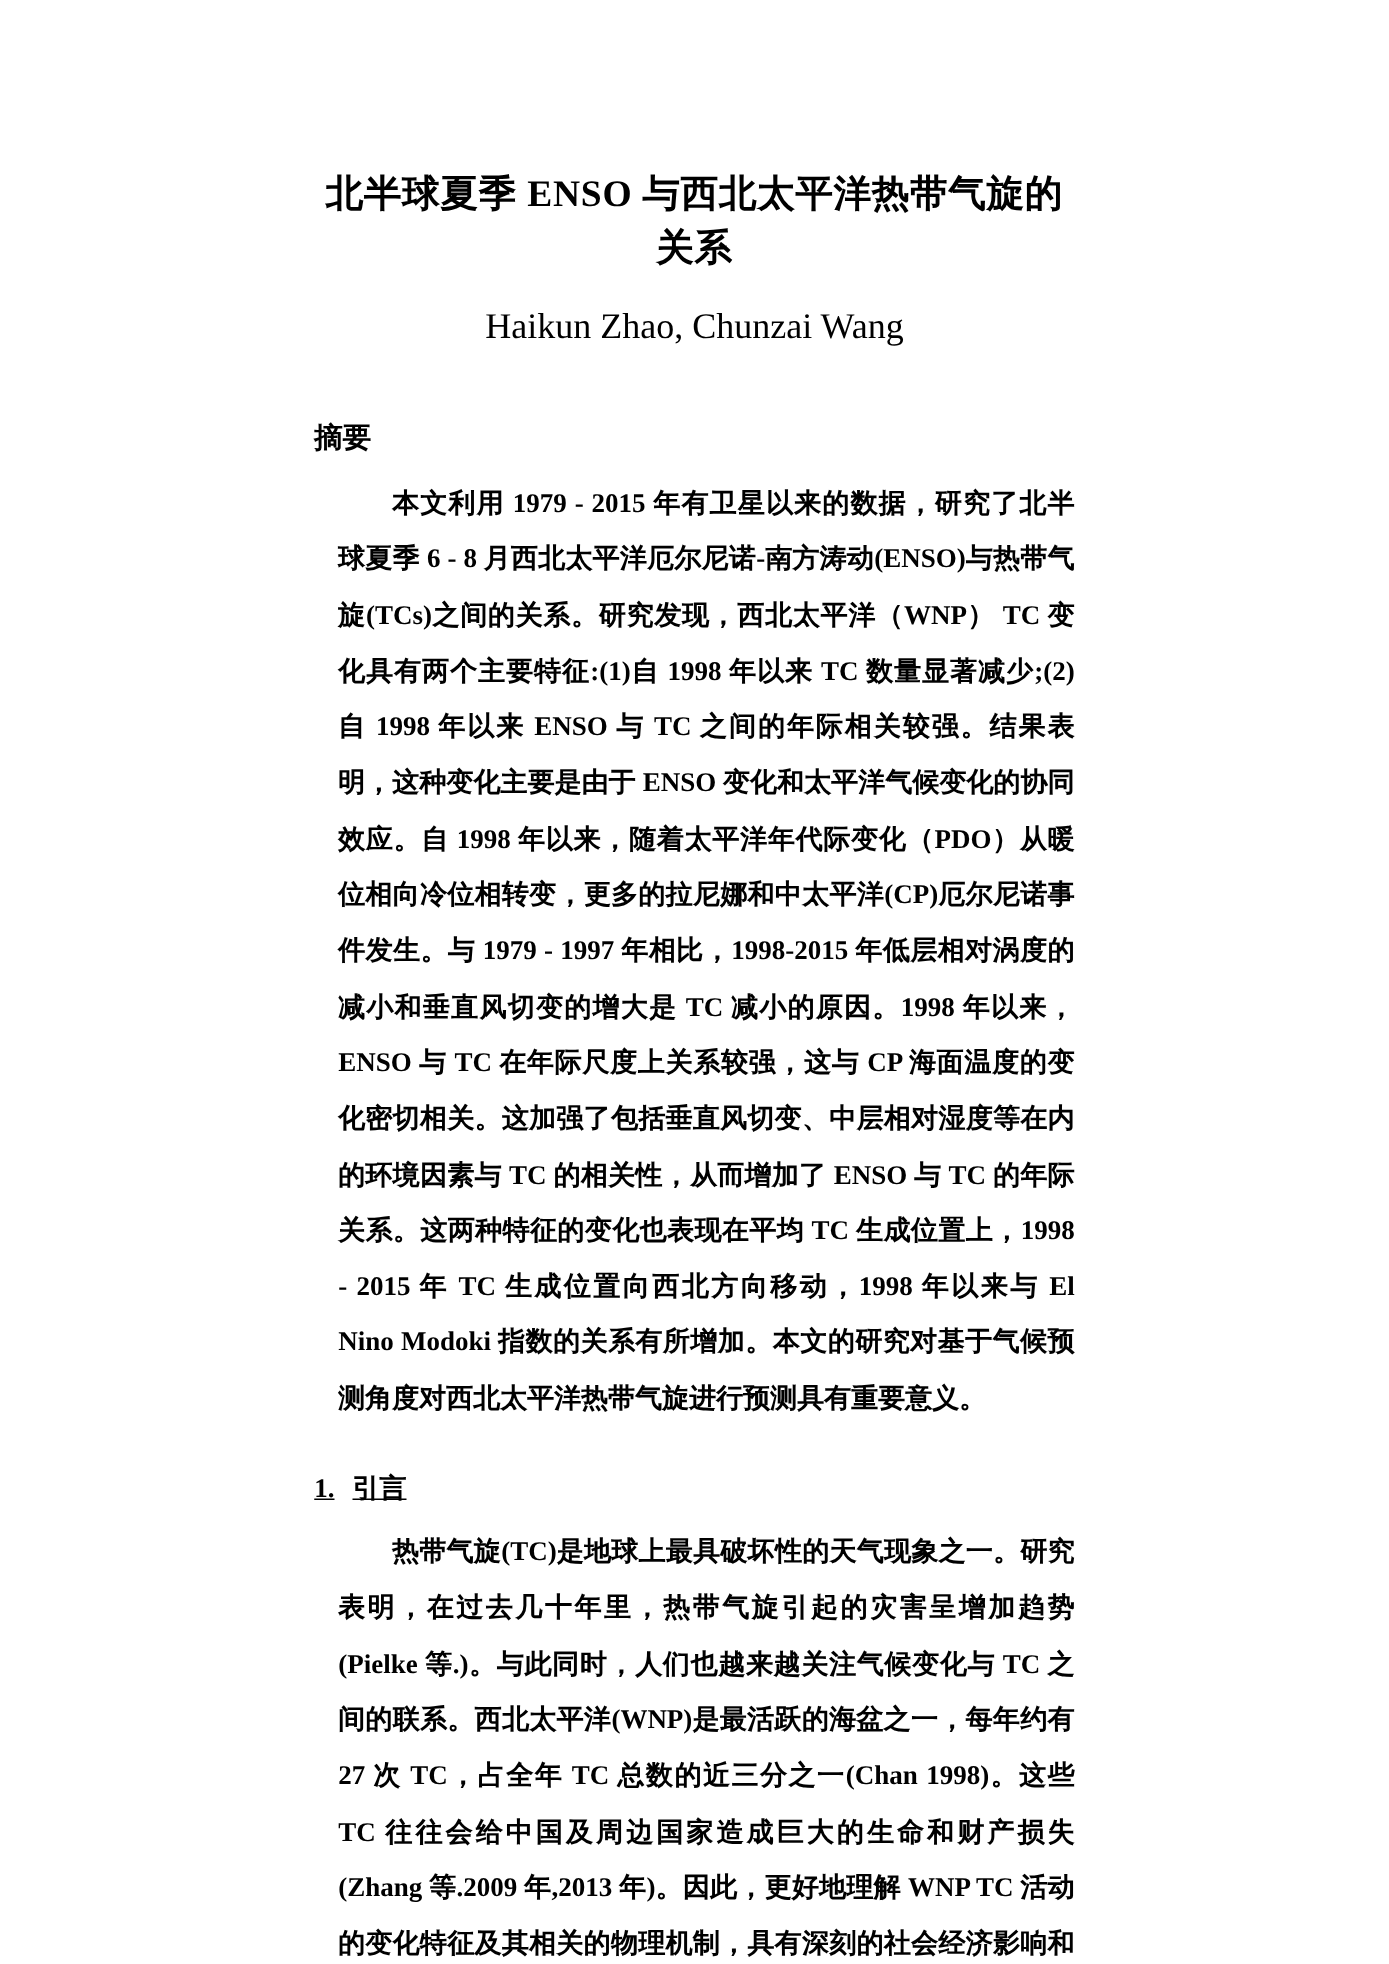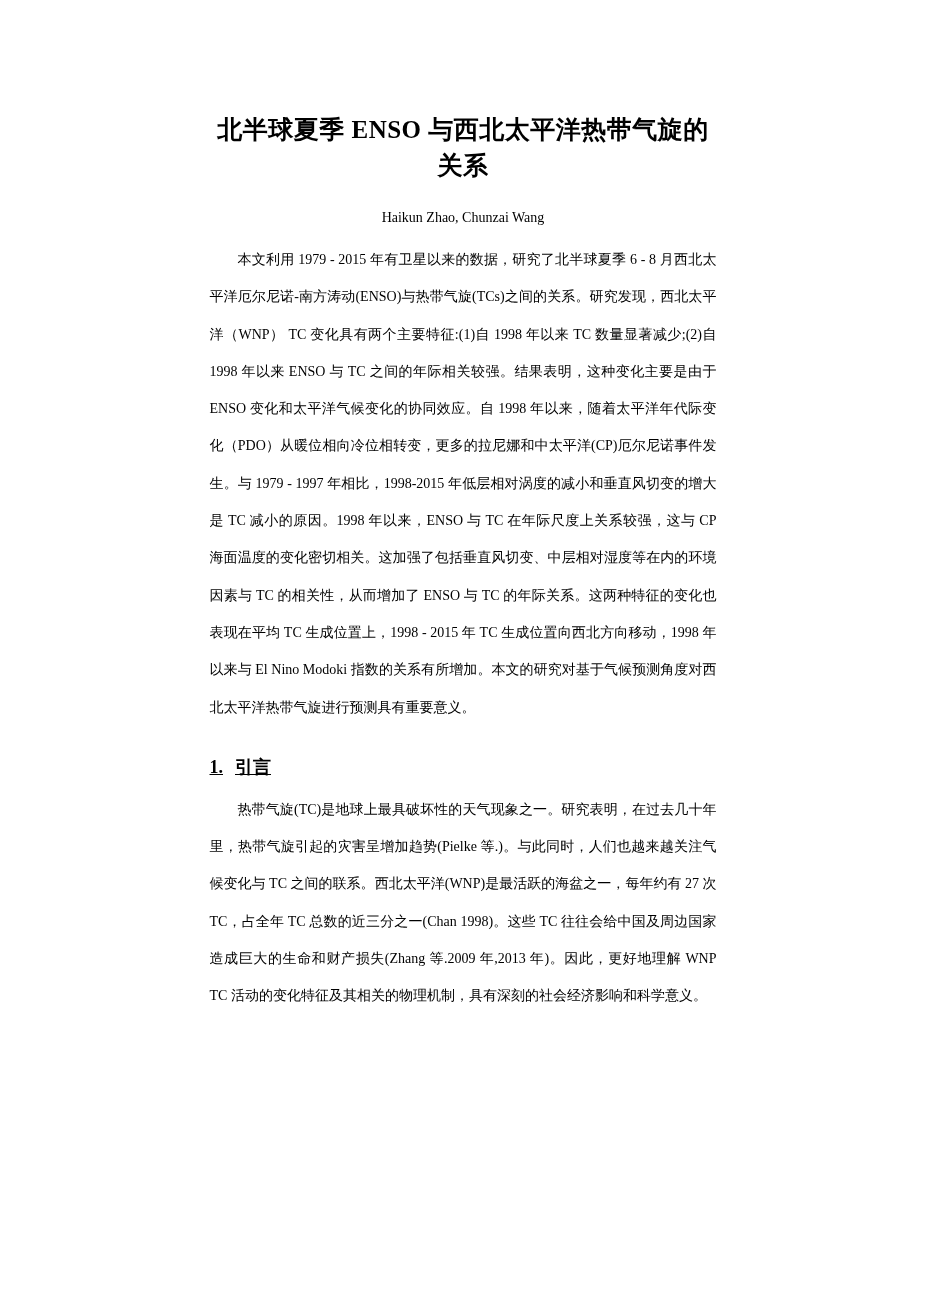--- a/index.html
+++ b/index.html
@@ -23,37 +23,38 @@
     margin: 0;
     font-size: 25px;
     font-weight: bold;
     text-align: center;
     line-height: 36px;
     letter-spacing: 0.5px;
     font-family: "Liberation Serif", "DejaVu Serif", serif;
   }
   .authors {
     margin: 22px 0 0 0;
-    font-size: 14px;
+    font-size: 24px;
     text-align: center;
     line-height: 24px;
   }
   .abstract-heading {
     margin: 50px 0 0 0;
     font-size: 19px;
     font-weight: bold;
     line-height: 26px;
     font-family: "Liberation Sans", "DejaVu Sans", sans-serif;
   }
   .body-para {
-    margin: 11px 0 0 0;
-    font-size: 14px;
+    margin: 11px 0 0 16px;
+    font-size: 18px;
     line-height: 37.3px;
     text-align: justify;
     text-indent: 2em;
+    font-weight: bold;
   }
   .body-para.no-gap {
     margin-top: 0;
   }
   .keywords-para {
     margin: 0;
     font-size: 18px;
     line-height: 37.3px;
     text-align: left;
     text-indent: 0;
@@ -79,20 +80,21 @@
 </style>
 </head>
 <body>
 
 <div class="page">
 
   <h1 class="doc-title">北半球夏季 ENSO 与西北太平洋热带气旋的关系</h1>
 
   <div class="authors">Haikun Zhao, Chunzai Wang</div>
 
+  <h2 class="abstract-heading">摘要</h2>
 
   <p class="body-para">本文利用 1979 - 2015 年有卫星以来的数据，研究了北半球夏季 6 - 8 月西北太平洋厄尔尼诺-南方涛动(ENSO)与热带气旋(TCs)之间的关系。研究发现，西北太平洋（WNP） TC 变化具有两个主要特征:(1)自 1998 年以来 TC 数量显著减少;(2)自 1998 年以来 ENSO 与 TC 之间的年际相关较强。结果表明，这种变化主要是由于 ENSO 变化和太平洋气候变化的协同效应。自 1998 年以来，随着太平洋年代际变化（PDO）从暖位相向冷位相转变，更多的拉尼娜和中太平洋(CP)厄尔尼诺事件发生。与 1979 - 1997 年相比，1998-2015 年低层相对涡度的减小和垂直风切变的增大是 TC 减小的原因。1998 年以来，ENSO 与 TC 在年际尺度上关系较强，这与 CP 海面温度的变化密切相关。这加强了包括垂直风切变、中层相对湿度等在内的环境因素与 TC 的相关性，从而增加了 ENSO 与 TC 的年际关系。这两种特征的变化也表现在平均 TC 生成位置上，1998 - 2015 年 TC 生成位置向西北方向移动，1998 年以来与 El Nino Modoki 指数的关系有所增加。本文的研究对基于气候预测角度对西北太平洋热带气旋进行预测具有重要意义。</p>
 
 
   <h2 class="section-heading">
     <span class="section-number">1.</span><span class="section-title">引言</span>
   </h2>
 
   <p class="body-para">热带气旋(TC)是地球上最具破坏性的天气现象之一。研究表明，在过去几十年里，热带气旋引起的灾害呈增加趋势(Pielke 等.)。与此同时，人们也越来越关注气候变化与 TC 之间的联系。西北太平洋(WNP)是最活跃的海盆之一，每年约有 27 次 TC，占全年 TC 总数的近三分之一(Chan 1998)。这些 TC 往往会给中国及周边国家造成巨大的生命和财产损失(Zhang 等.2009 年,2013 年)。因此，更好地理解 WNP TC 活动的变化特征及其相关的物理机制，具有深刻的社会经济影响和科学意义。</p>
 

